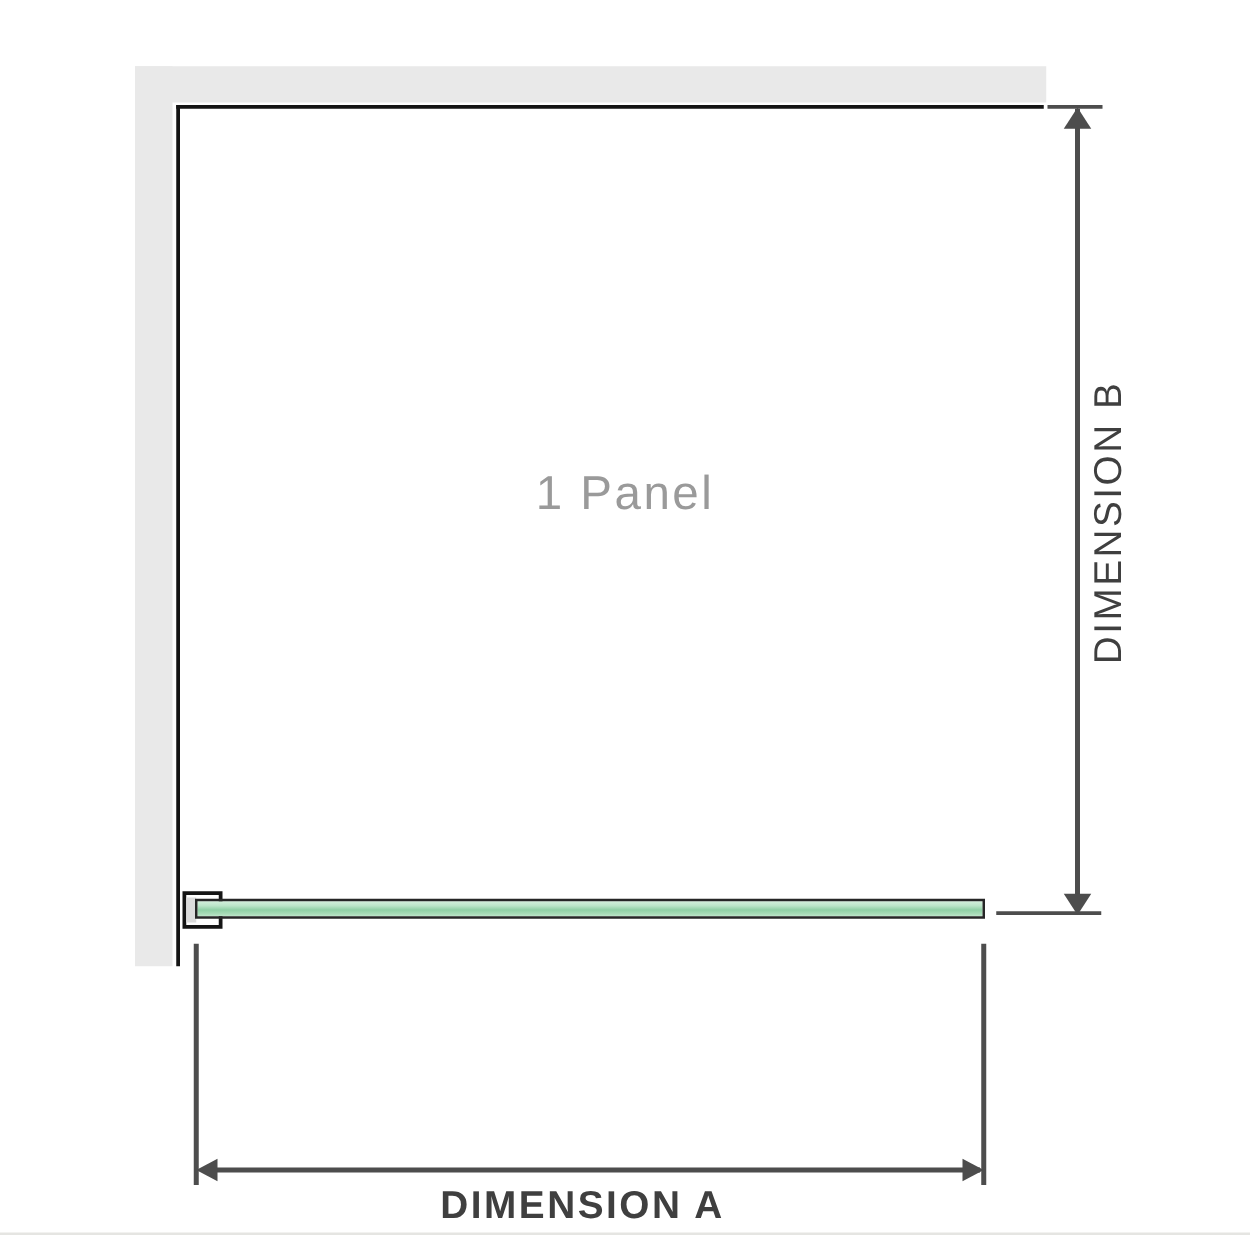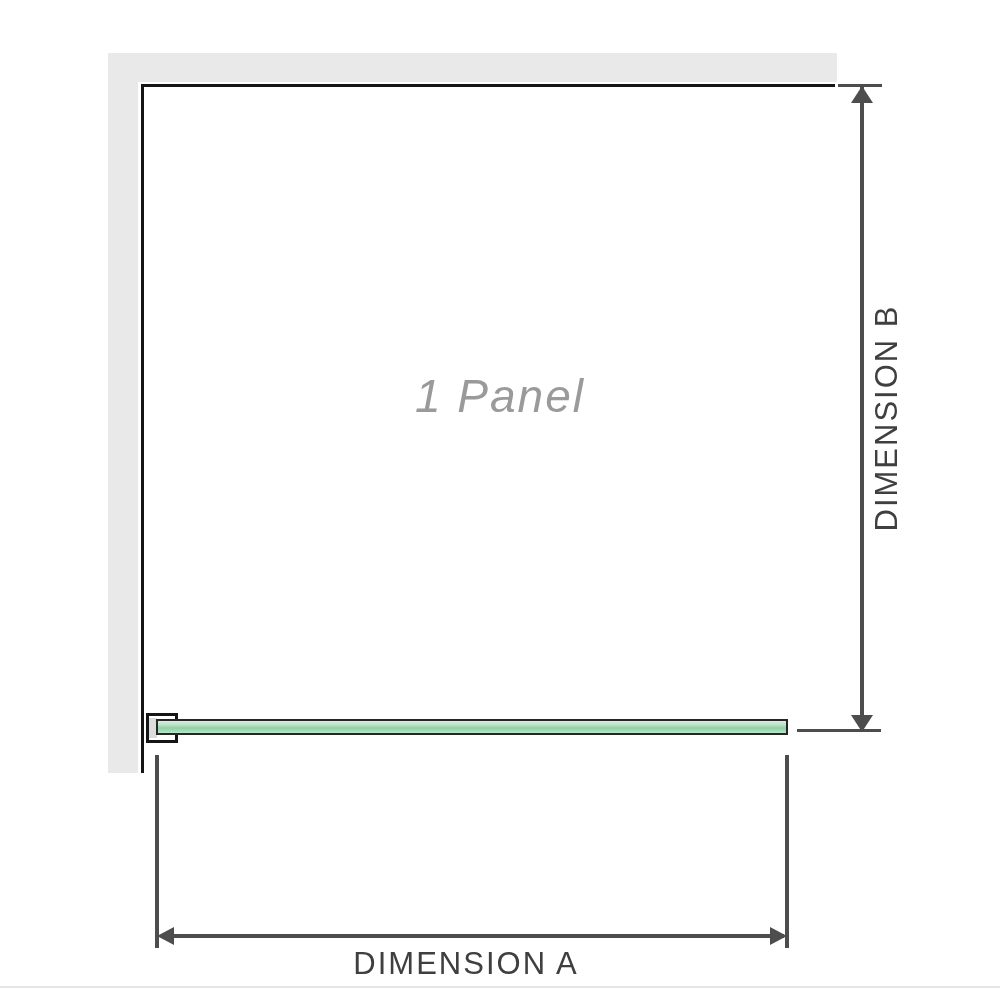--- a/index.html
+++ b/index.html
@@ -53,25 +53,25 @@
   .arrow-right{left:770px;top:927px;border-top:9px solid transparent;border-bottom:9px solid transparent;border-left:17px solid #4d4d4d;}
 
   
   .dim-label{
     color:#3f3f3f;
     font-size:31px;
     font-weight:300;
     letter-spacing:2px;
     white-space:nowrap;
   }
-  .dima-label{left:466px;top:964px;transform:translate(-50%,-50%);}
+  .dima-label{left:466px;top:964px;transform:translate(-50%,-50%);font-weight:bold;}
   .dimb-label{left:887px;top:418px;transform:translate(-50%,-50%) rotate(-90deg);}
   .panel-label{
     left:500px;top:396px;transform:translate(-50%,-50%);
-    color:#9a9a9a;font-size:46px;font-style:italic;font-weight:400;
+    color:#9a9a9a;font-size:38px;font-weight:400;
     letter-spacing:2px;white-space:nowrap;
   }
 
   
   .bottom-edge{left:0;top:986px;width:1000px;height:2px;background:#e5e5e2;}
 </style>
 </head>
 <body>
 
 <div class="stage">

